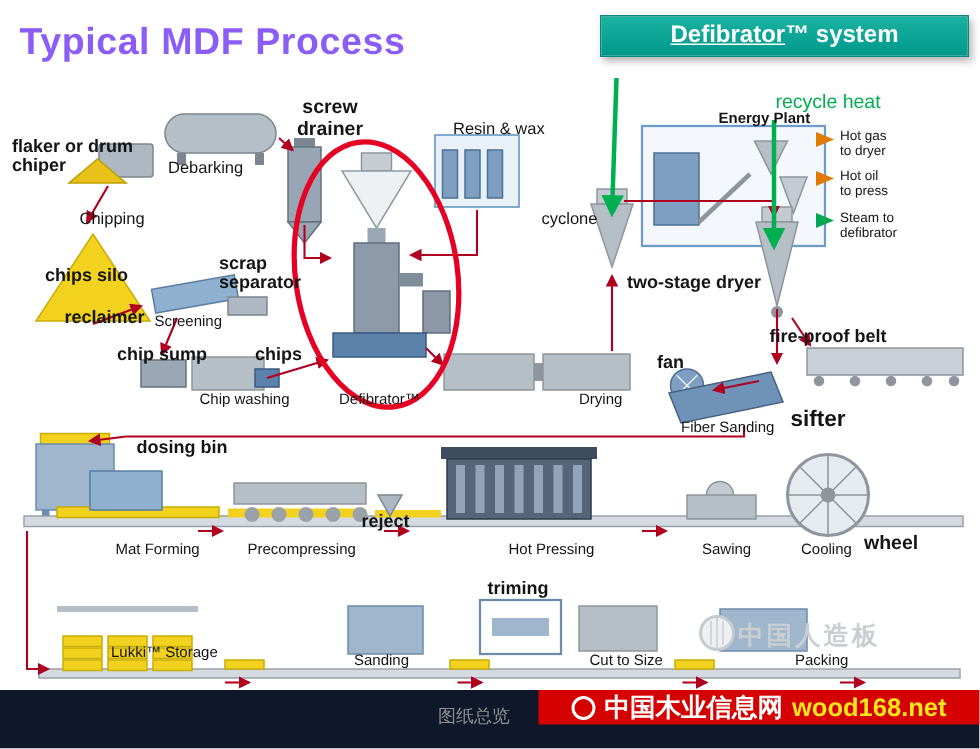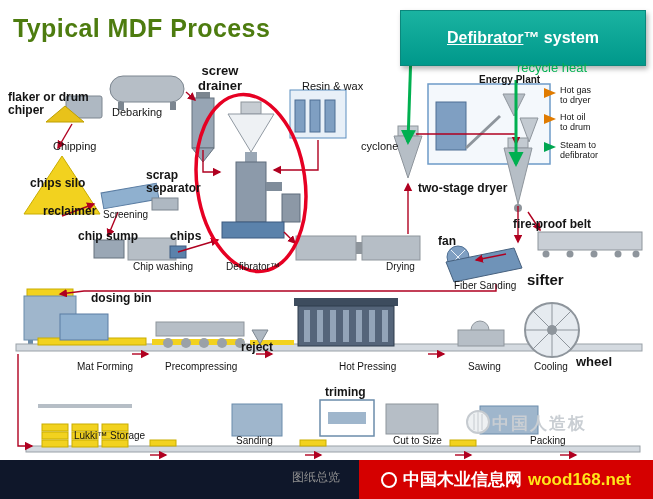--- a/index.html
+++ b/index.html
@@ -1,31 +1,31 @@
 <!DOCTYPE html>
 <html><head>
 <meta charset="utf-8">
 <style>
   *{margin:0;padding:0;box-sizing:border-box}
   body{font-family:"Liberation Sans",sans-serif;background:#fff}
   .stage{position:relative;width:653px;height:499px;background:#fff;overflow:hidden}
   .stage > svg{position:absolute;left:0;top:0}
   #diagram-labels{position:absolute;left:0;top:0;width:653px;height:460px}
   .dlabel{position:absolute;white-space:pre-line;line-height:1.12;color:#141414}
-  .title{position:absolute;left:13px;top:14px;font-size:25px;font-weight:700;color:#4d7c0f;letter-spacing:.4px}
-  .banner{position:absolute;left:400px;top:10px;width:246px;height:56px;
+  .title{position:absolute;left:13px;top:14px;font-size:25px;font-weight:700;color:#8b5cf6;letter-spacing:.4px}
+  .banner{position:absolute;left:400px;top:10px;width:246px;height:28px;
     background:linear-gradient(180deg,#1ab3a1,#00988b);border:1px solid #0b877c;
     box-shadow:2px 3px 5px rgba(0,0,0,.3);display:flex;align-items:center;justify-content:center;
     color:#fff;font-size:16px;font-weight:700}
   .banner .u{text-decoration:underline}
   .recycle{position:absolute;left:517px;top:60px;color:#00b050;font-size:13px}
   .watermark{position:absolute;left:492px;top:412px;color:#c9ced3;font-size:17px;font-weight:700;letter-spacing:2px}
   .footer{position:absolute;left:0;top:460px;width:653px;height:39px;background:#0f172a}
   .cap{position:absolute;left:292px;top:9px;color:#8f8f8f;font-size:12px}
-  .siteband{position:absolute;left:359px;top:0;width:294px;height:39px;background:#d50000;
+  .siteband{position:absolute;left:359px;top:0;width:294px;height:23px;background:#d50000;
     display:flex;align-items:center;justify-content:center;gap:6px}
   .globe{width:16px;height:16px;border:2px solid #fff;border-radius:50%;display:inline-block}
   .sname{color:#fff;font-size:17px;font-weight:700}
   .surl{color:#ffe619;font-size:17px;font-weight:700}
 </style>
 </head>
 <body>
 
 <div class="stage">
 
@@ -253,21 +253,21 @@
       <div class="dlabel" style="left: 8px; top: 91px; font-size: 12px; font-weight: 700;">flaker or drum
 chiper</div>
       <div class="dlabel" style="left: 112px; top: 106px; font-size: 11px; font-weight: 400;">Debarking</div>
       <div class="dlabel" style="left: 190px; top: 64px; font-size: 13px; font-weight: 700; width: 60px; text-align: center;">screw
 drainer</div>
       <div class="dlabel" style="left: 302px; top: 80px; font-size: 11px; font-weight: 400;">Resin &amp; wax</div>
       <div class="dlabel" style="left: 455px; top: 74px; font-size: 10px; font-weight: 700; padding-left: 24px;">Energy Plant</div>
       <div class="dlabel" style="left: 560px; top: 85px; font-size: 9px; font-weight: 400;">Hot gas
 to dryer</div>
       <div class="dlabel" style="left: 560px; top: 112px; font-size: 9px; font-weight: 400;">Hot oil
-to drum</div>
+to press</div>
       <div class="dlabel" style="left: 560px; top: 140px; font-size: 9px; font-weight: 400;">Steam to
 defibrator</div>
       <div class="dlabel" style="left: 361px; top: 140px; font-size: 11px; font-weight: 400;">cyclone</div>
       <div class="dlabel" style="left: 53px; top: 140px; font-size: 11px; font-weight: 400;">Chipping</div>
       <div class="dlabel" style="left: 30px; top: 177px; font-size: 12px; font-weight: 700;">chips silo</div>
       <div class="dlabel" style="left: 43px; top: 205px; font-size: 12px; font-weight: 700;">reclaimer</div>
       <div class="dlabel" style="left: 146px; top: 169px; font-size: 12px; font-weight: 700;">scrap
 separator</div>
       <div class="dlabel" style="left: 103px; top: 209px; font-size: 10px; font-weight: 400;">Screening</div>
       <div class="dlabel" style="left: 418px; top: 182px; font-size: 12px; font-weight: 700;">two-stage dryer</div>

